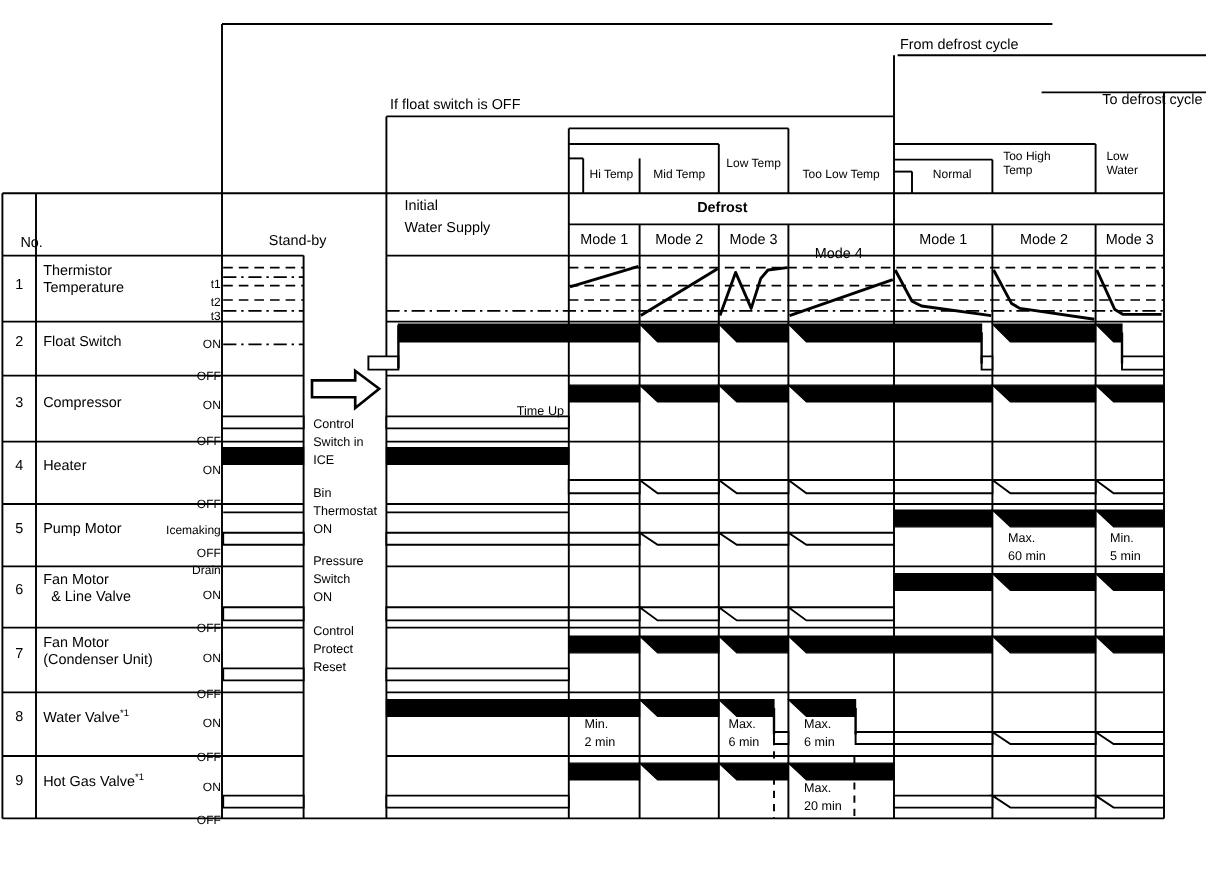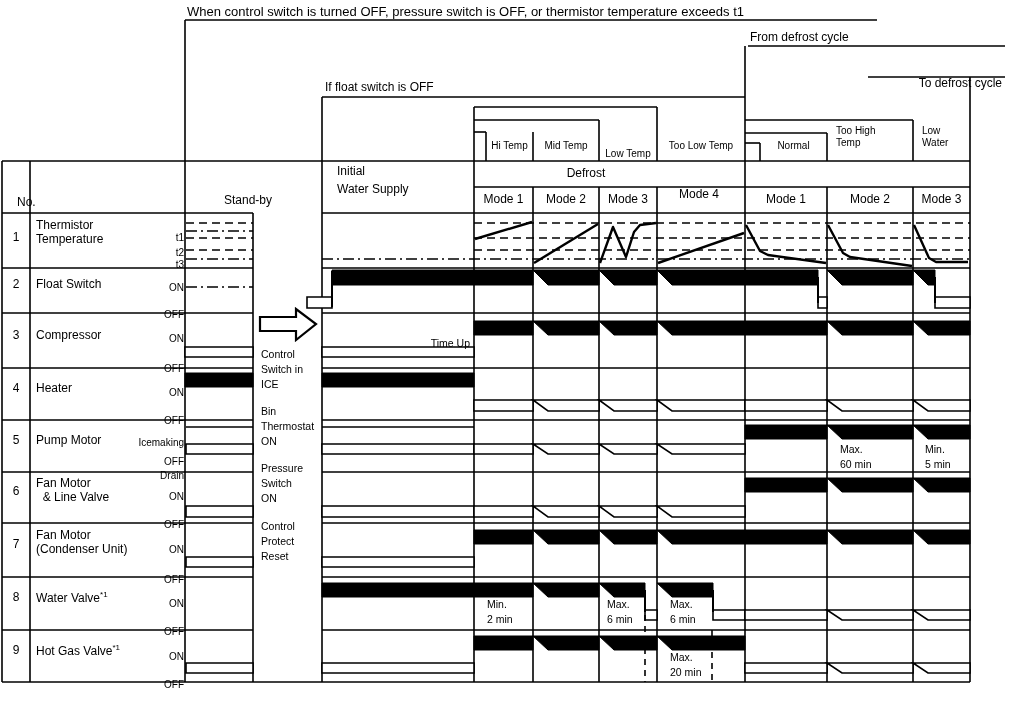--- a/index.html
+++ b/index.html
@@ -163,36 +163,35 @@
       <polyline points="600,263 613,227 626,257 634,232 640,225 656,223" fill="none" stroke="#000000" stroke-width="2.4" stroke-linejoin="round"></polyline>
       <polyline points="658,263 744,233" fill="none" stroke="#000000" stroke-width="2.4" stroke-linejoin="round"></polyline>
       <polyline points="746,225 760,251 768,255 826,263" fill="none" stroke="#000000" stroke-width="2.4" stroke-linejoin="round"></polyline>
       <polyline points="828,225 843,253 850,257 912,266" fill="none" stroke="#000000" stroke-width="2.4" stroke-linejoin="round"></polyline>
       <polyline points="914,225 929,258 936,262 968,262" fill="none" stroke="#000000" stroke-width="2.4" stroke-linejoin="round"></polyline>
       <line x1="645" y1="604" x2="645" y2="682" stroke="#000000" stroke-width="1.6" stroke-dasharray="6 5"></line>
       <line x1="712" y1="630" x2="712" y2="682" stroke="#000000" stroke-width="1.6" stroke-dasharray="6 5"></line>
       <polygon points="260 317 296 317 296 309 316 324 296 340 296 331 260 331" fill="#ffffff" stroke="#000000" stroke-width="2.2"></polygon>
     </svg>
 
-  <div class="t f13" style="left:187px;top:4px;">When control switch is turned OFF, pressure switch is OFF, or thermistor temperature exceeds t1</div>
   <div class="t f12" style="left:750px;top:30px;">From defrost cycle</div>
   <div class="t f12 rgt" style="left:832px;top:60px;width:170px;">To defrost cycle</div>
   <div class="t f12" style="left:325px;top:80px;">If float switch is OFF</div>
   <div class="t f12" style="left:17px;top:195px;">No.</div>
   <div class="t f12 ctr" style="left:186px;top:193px;width:124px;">Stand-by</div>
   <div class="t f12" style="left:337px;top:164px;">Initial</div>
   <div class="t f12" style="left:337px;top:182px;">Water Supply</div>
-<div class="t f12 ctr" style="left: 474px; top: 166px; width: 224px;"><div>Defrost</div></div>
+<div class="t f12 ctr" style="left: 490px; top: 166px; width: 224px; font-weight: bold;"><div>Defrost</div></div>
     <div class="t f12 ctr" style="left: 474px; top: 192px; width: 59px;"><div>Mode 1</div></div>
     <div class="t f12 ctr" style="left: 533px; top: 192px; width: 66px;"><div>Mode 2</div></div>
     <div class="t f12 ctr" style="left: 599px; top: 192px; width: 58px;"><div>Mode 3</div></div>
-    <div class="t f12 ctr" style="left: 657px; top: 187px; width: 84px;"><div>Mode 4</div></div>
+    <div class="t f12 ctr" style="left: 657px; top: 204px; width: 84px;"><div>Mode 4</div></div>
     <div class="t f9 ctr" style="left: 486px; top: 140px; width: 47px;"><div>Hi Temp</div></div>
     <div class="t f9 ctr" style="left: 533px; top: 140px; width: 66px;"><div>Mid Temp</div></div>
-    <div class="t f9 ctr" style="left: 599px; top: 148px; width: 58px;"><div>Low Temp</div></div>
+    <div class="t f9 ctr" style="left: 599px; top: 131px; width: 58px;"><div>Low Temp</div></div>
     <div class="t f9 ctr" style="left: 657px; top: 140px; width: 88px;"><div>Too Low Temp</div></div>
     <div class="t f12 ctr" style="left: 745px; top: 192px; width: 82px;"><div>Mode 1</div></div>
     <div class="t f12 ctr" style="left: 827px; top: 192px; width: 86px;"><div>Mode 2</div></div>
     <div class="t f12 ctr" style="left: 913px; top: 192px; width: 57px;"><div>Mode 3</div></div>
     <div class="t f9 ctr" style="left: 760px; top: 140px; width: 67px;"><div>Normal</div></div>
     <div class="t f9" style="left: 836px; top: 125px;"><div>Too High</div><div>Temp</div></div>
     <div class="t f9" style="left: 922px; top: 125px;"><div>Low</div><div>Water</div></div>
     <div class="t f12 ctr" style="left: 2px; top: 230px; width: 28px;"><div>1</div></div>
     <div class="t f12" style="left: 36px; top: 218px;"><div>Thermistor</div><div>Temperature</div></div>
     <div class="t f9 rgt" style="left: 108px; top: 216px; width: 76px;"><div>t1</div></div>

